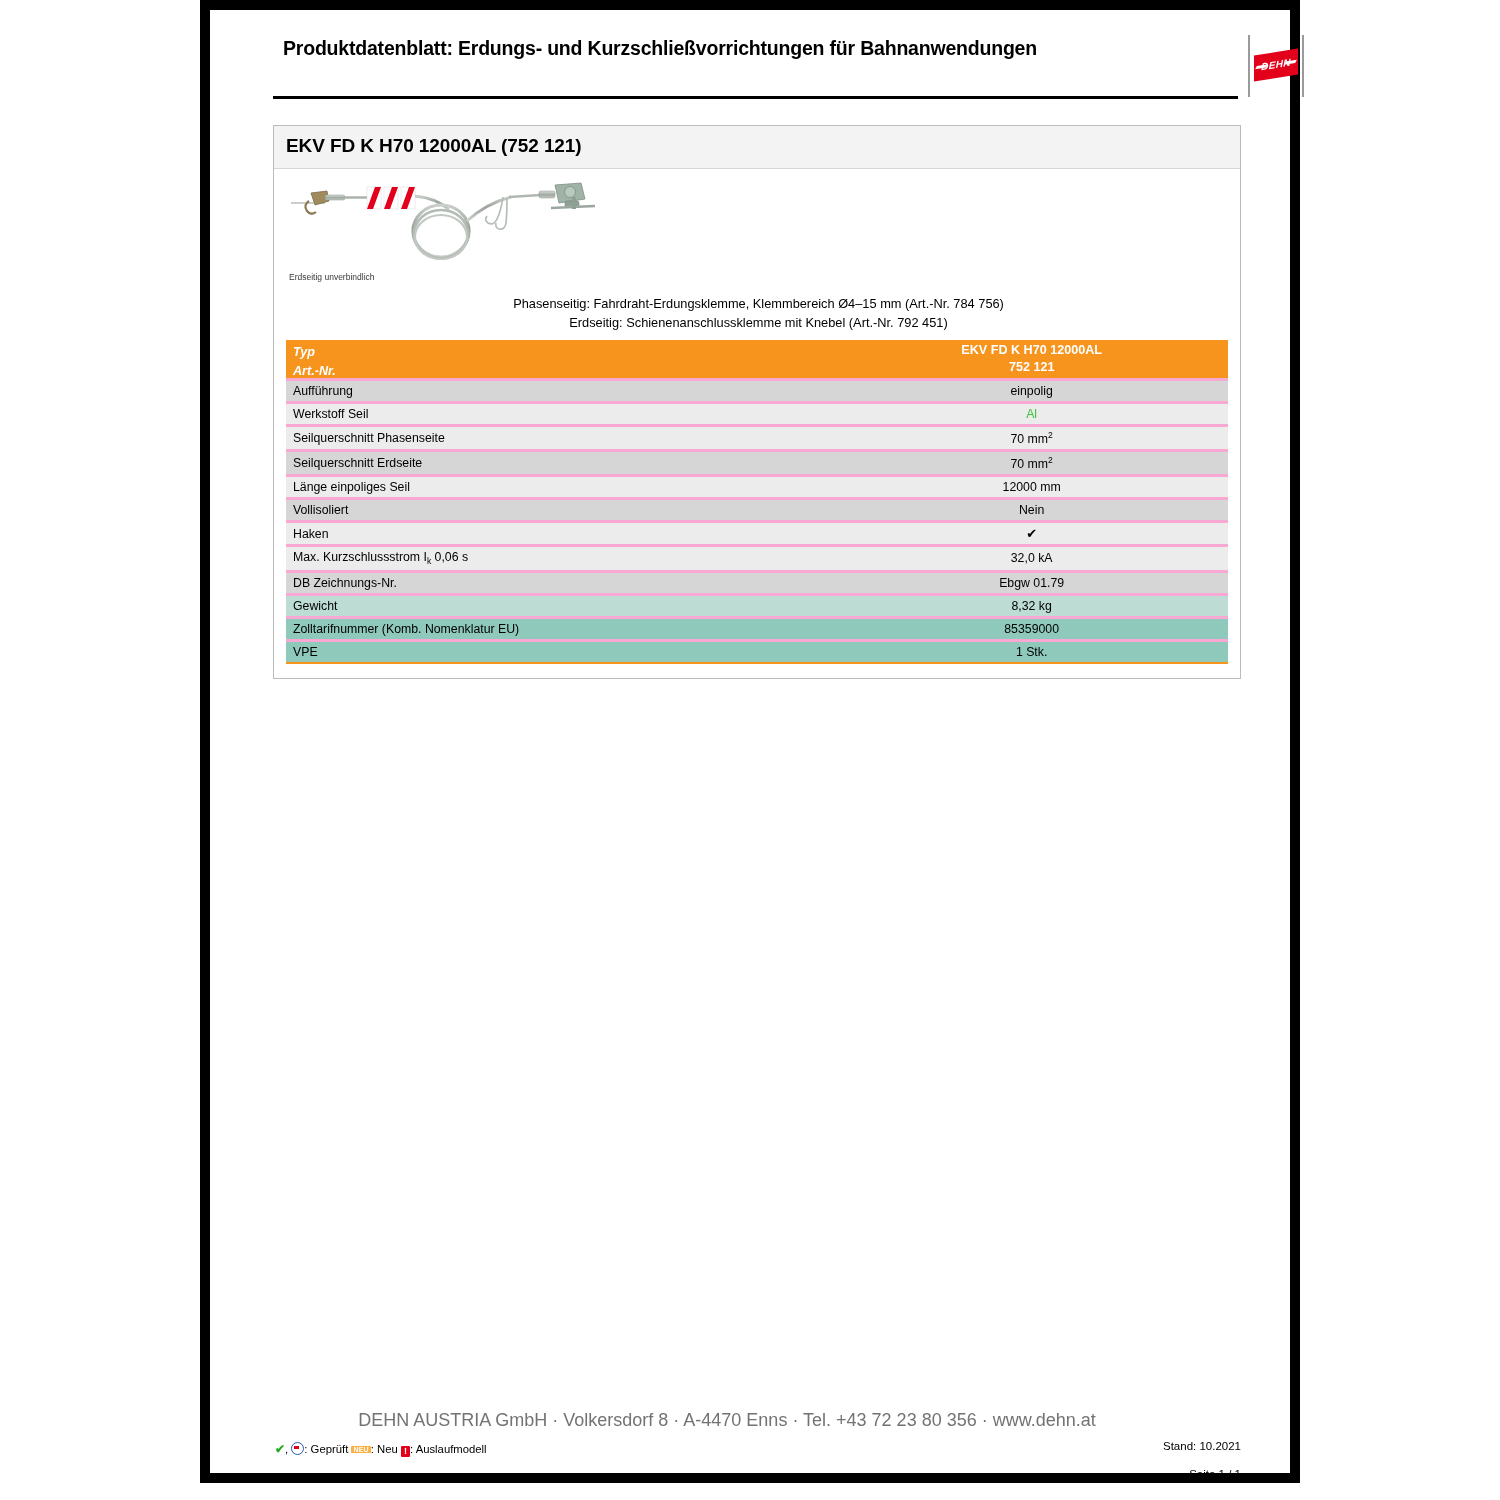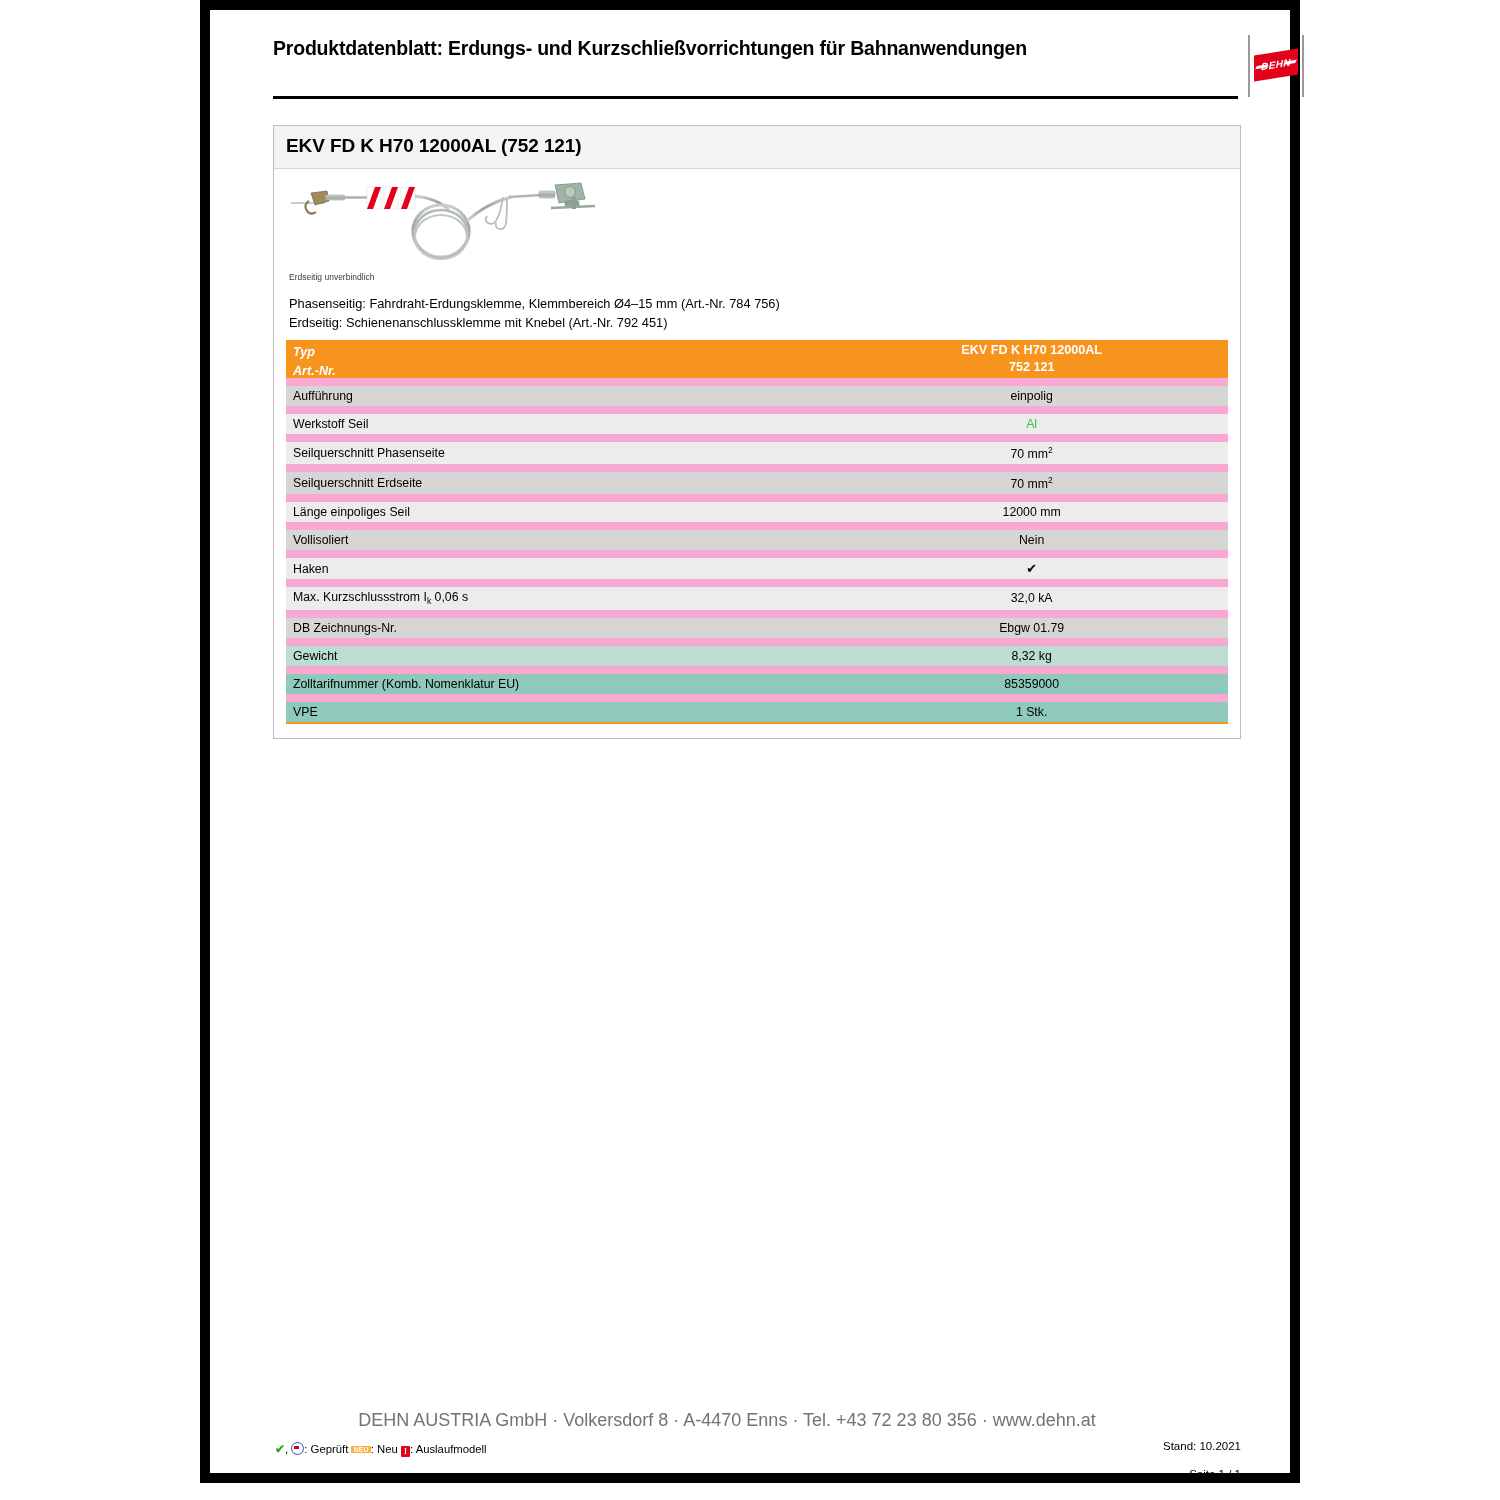--- a/index.html
+++ b/index.html
@@ -38,21 +38,21 @@
   
   #doc-header {
     position: absolute;
     left: 63px;
     top: 25px;
     width: 965px;
     height: 65px;
   }
   #doc-title {
     position: absolute;
-    left: 0;
+    left: 10px;
     top: 0;
     width: 790px;
     font-size: 19.5px;
     font-weight: bold;
     line-height: 26px;
     color: #000000;
     letter-spacing: -0.2px;
   }
   #header-rule {
     position: absolute;
@@ -146,20 +146,21 @@
 
   
   #description-block {
     margin-top: 13px;
     margin-left: 3px;
   }
   .desc-line {
     font-size: 12.8px;
     color: #000000;
     line-height: 18.5px;
+    text-align: center;
   }
 
   
   #spec-table {
     margin-top: 8px;
     width: 100%;
     border-collapse: collapse;
     table-layout: fixed;
   }
   #spec-table td {
@@ -173,21 +174,21 @@
     color: #000000;
     white-space: nowrap;
   }
   .row-value {
     width: 42%;
     padding: 3px 0 3px 0 !important;
     font-size: 12.3px;
     color: #000000;
     text-align: center;
   }
-  tr.spec-row { border-bottom: 8px solid #f9a8d4; padding-left: 44px; }
+  tr.spec-row { border-bottom: 3px solid #f9a8d4; padding-left: 44px; }
   tr.head-row td {
     background: #f7941e;
     color: #ffffff;
     font-weight: bold;
     font-size: 12.6px;
   }
   tr.head-row td.row-label { padding-top: 4px !important; padding-bottom: 0 !important; font-style: italic; }
   tr.head-row2 td { padding-top: 0 !important; padding-bottom: 4px !important; }
   tr.bg-grey-light td { background: #ececec; }
   tr.bg-grey-dark  td { background: #d6d6d6; }

